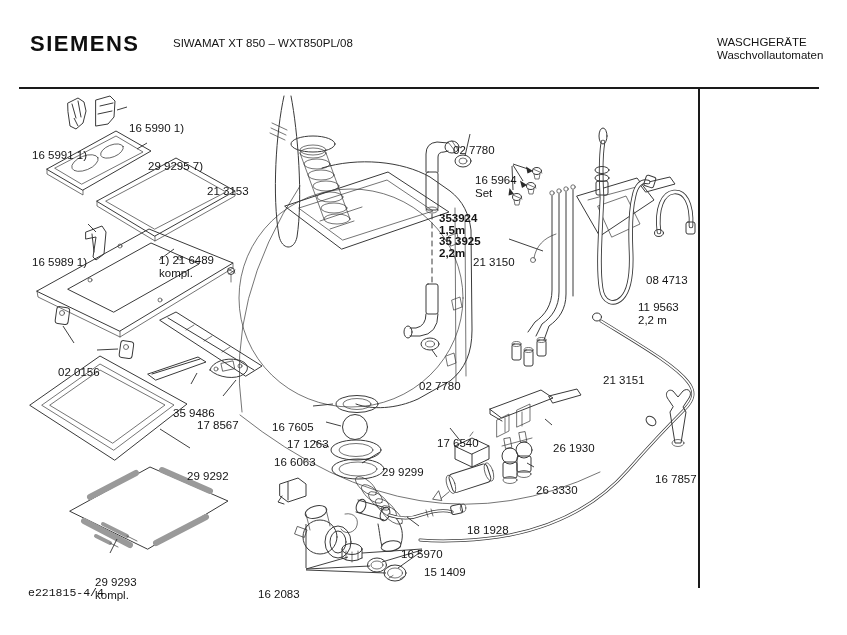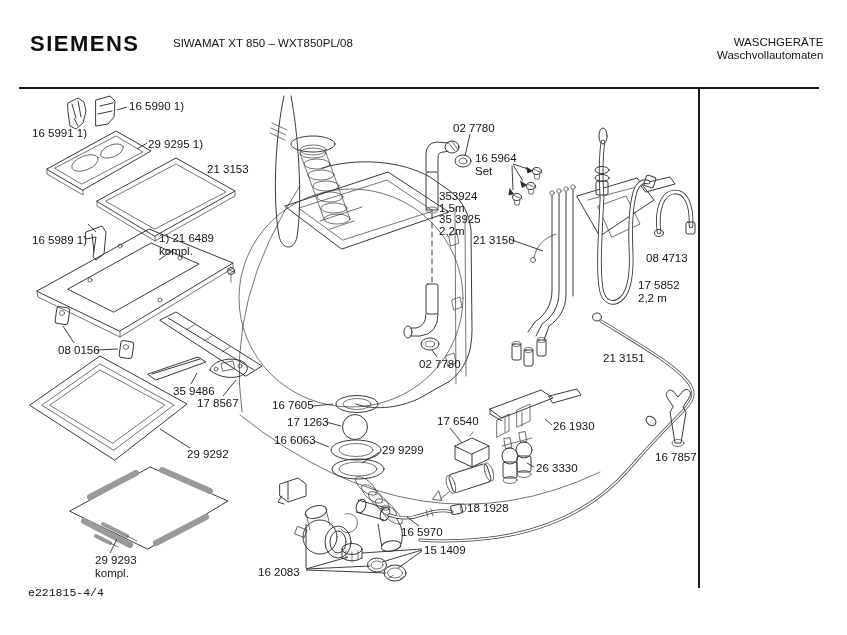--- a/index.html
+++ b/index.html
@@ -2,27 +2,27 @@
 <html><head>
 <meta charset="utf-8">
 <style>
   html,body{margin:0;padding:0;}
   body{
     width:847px;height:635px;position:relative;background:#ffffff;
     font-family:"Liberation Sans",sans-serif;overflow:hidden;color:#141414;
   }
   .brand{position:absolute;left:30px;top:31px;font-size:22px;font-weight:800;letter-spacing:1.5px;color:#0f0f0f;}
   .model{position:absolute;left:173px;top:37px;font-size:11.5px;}
-  .dept{position:absolute;left:717px;top:36px;font-size:11.5px;line-height:13px;text-align:right;}
+  .dept{position:absolute;left:717px;top:36px;font-size:11.5px;line-height:13px;}
   .doccode{position:absolute;left:28px;top:586px;font-size:11.5px;font-family:Liberation Mono, monospace;}
   .rule-h{position:absolute;left:19px;top:87px;width:800px;height:2px;background:#1a1a1a;}
   .rule-v{position:absolute;left:698px;top:89px;width:2px;height:499px;background:#1a1a1a;}
   svg.art{position:absolute;left:0;top:0;}
-  .part-label{position:absolute;font-size:11.5px;line-height:12.5px;white-space:pre-line;color:#141414;}
-  .tight{line-height:11.5px;}
+  .part-label{position:absolute;font-size:11.5px;line-height:12.5px;white-space:pre-line;color:#141414;margin-top:22px;}
+  .tight{line-height:11.5px;font-weight:bold;}
   .ln{fill:none;stroke:#3a3a3a;stroke-width:1;stroke-linejoin:round;stroke-linecap:round;}
   .ln05{stroke-width:0.7;}
   .leader{fill:none;stroke:#2a2a2a;stroke-width:0.9;}
   .hose-o{fill:none;stroke:#3a3a3a;stroke-width:4.6;stroke-linecap:round;}
   .hose-i{fill:none;stroke:#ffffff;stroke-width:2.8;stroke-linecap:round;}
   .hose2-o{fill:none;stroke:#3a3a3a;stroke-width:3;stroke-linecap:round;}
   .hose2-i{fill:none;stroke:#ffffff;stroke-width:1.6;stroke-linecap:round;}
   .rod{fill:none;stroke:#9a9a9a;stroke-width:6;stroke-linecap:round;}
   .rod2{fill:none;stroke:#9a9a9a;stroke-width:4;stroke-linecap:round;}
   .arw{fill:#2a2a2a;stroke:none;}
@@ -321,26 +321,26 @@
 <div class="model">SIWAMAT XT 850 – WXT850PL/08</div>
 <div class="dept">
   <div>WASCHGERÄTE</div>
   <div>Waschvollautomaten</div>
 </div>
 <div class="rule-h"></div>
 <div class="rule-v"></div>
 
 <div class="part-label" style="left:129px;top:100px">16 5990 1)</div>
 <div class="part-label" style="left:32px;top:127px">16 5991 1)</div>
-<div class="part-label" style="left:148px;top:138px">29 9295 1)</div>
+<div class="part-label" style="left:148px;top:138px">29 9295 7)</div>
 <div class="part-label" style="left:207px;top:163px">21 3153</div>
 <div class="part-label" style="left:32px;top:234px">16 5989 1)</div>
 <div class="part-label" style="left:159px;top:232px">1) 21 6489
 kompl.</div>
-<div class="part-label" style="left:58px;top:344px">08 0156</div>
+<div class="part-label" style="left:58px;top:344px">02 0156</div>
 <div class="part-label" style="left:173px;top:385px">35 9486</div>
 <div class="part-label" style="left:197px;top:397px">17 8567</div>
 <div class="part-label" style="left:187px;top:448px">29 9292</div>
 <div class="part-label" style="left:95px;top:554px">29 9293
 kompl.</div>
 <div class="part-label" style="left:272px;top:399px">16 7605</div>
 <div class="part-label" style="left:287px;top:416px">17 1263</div>
 <div class="part-label" style="left:274px;top:434px">16 6063</div>
 <div class="part-label" style="left:382px;top:444px">29 9299</div>
 <div class="part-label" style="left:258px;top:566px">16 2083</div>
@@ -353,18 +353,18 @@
 <div class="part-label" style="left:453px;top:122px">02 7780</div>
 <div class="part-label tight" style="left:439px;top:191px">353924
 1,5m
 35 3925
 2,2m</div>
 <div class="part-label" style="left:475px;top:152px">16 5964
 Set</div>
 <div class="part-label" style="left:473px;top:234px">21 3150</div>
 <div class="part-label" style="left:419px;top:358px">02 7780</div>
 <div class="part-label" style="left:646px;top:252px">08 4713</div>
-<div class="part-label" style="left:638px;top:279px">17 5852
+<div class="part-label" style="left:638px;top:279px">11 9563
 2,2 m</div>
 <div class="part-label" style="left:603px;top:352px">21 3151</div>
 <div class="part-label" style="left:655px;top:451px">16 7857</div>
 
 <div class="doccode">e221815-4/4</div>
 
 </body></html>

